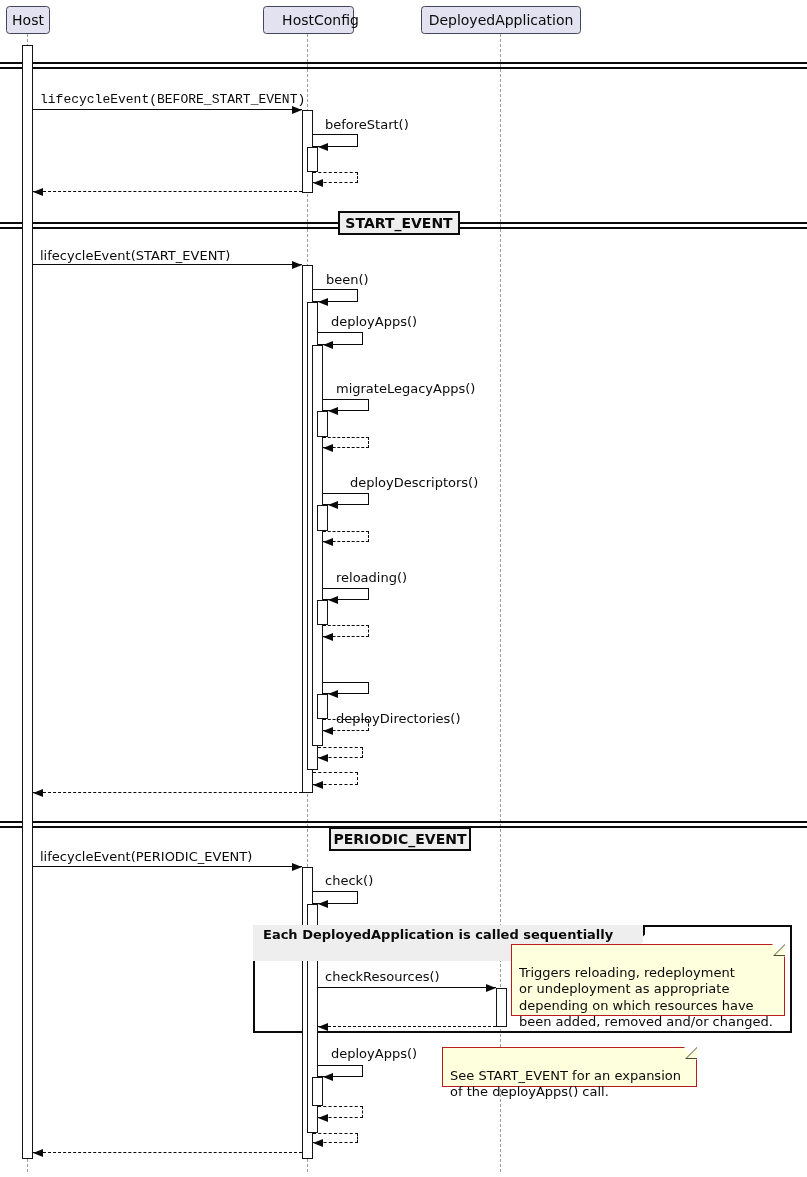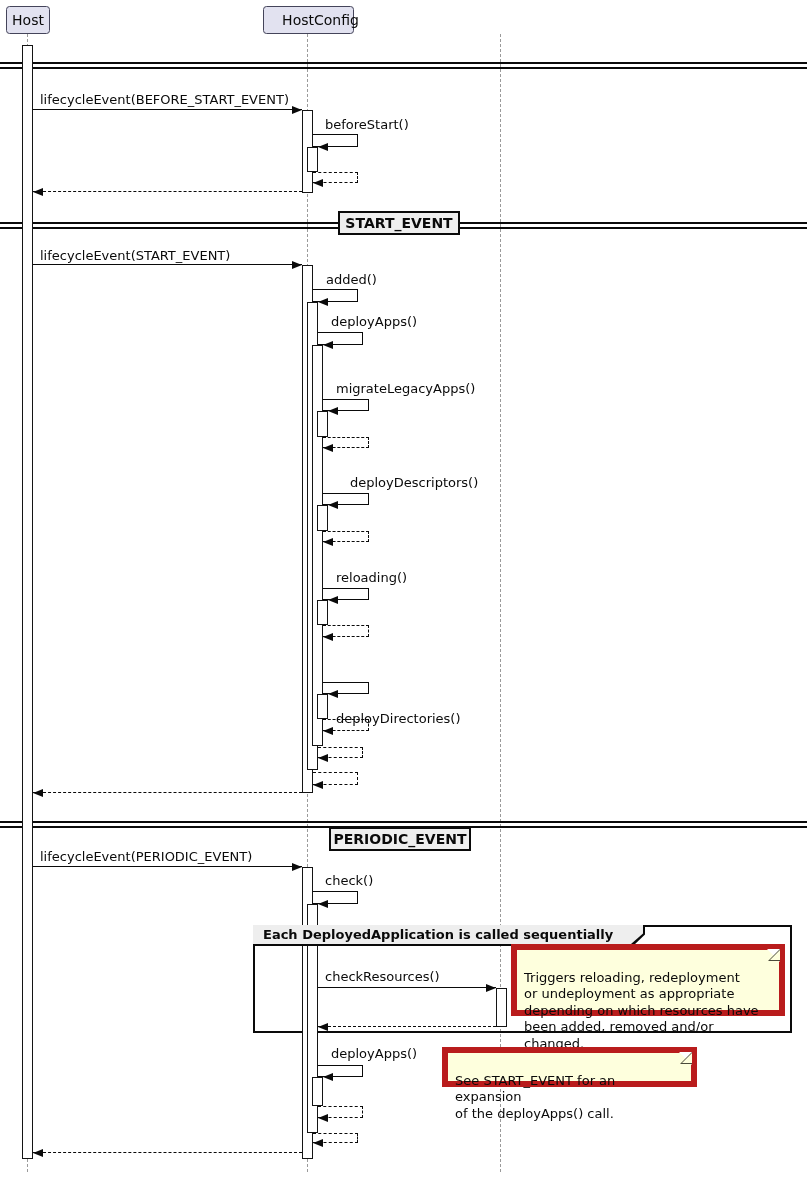--- a/index.html
+++ b/index.html
@@ -42,21 +42,21 @@
   
   .msg-label{position:absolute;font-size:13px;white-space:nowrap;z-index:6;line-height:16px;}
   
   .group-box{position:absolute;box-sizing:border-box;border:2px solid #0a0a0a;z-index:2;background:transparent;}
   .group-tab-outer{position:absolute;background:#0a0a0a;z-index:5;
     clip-path:polygon(0 0,100% 0,100% 45%,calc(100% - 12px) 100%,0 100%);}
   .group-tab-inner{position:absolute;left:0;top:0;background:#EEEEEE;
     clip-path:polygon(0 0,100% 0,100% 45%,calc(100% - 12px) 100%,0 100%);
     font-size:13px;font-weight:bold;line-height:19px;padding-left:10px;box-sizing:border-box;white-space:nowrap;}
   
-  .note{position:absolute;box-sizing:border-box;background:#FEFFDD;border:6px solid #b91c1c;
+  .note{position:absolute;box-sizing:border-box;background:#FEFFDD;border:1px solid #b91c1c;
     font-size:13px;line-height:16.5px;padding:3px 7px;white-space:pre-line;z-index:6;}
   .fold-cover{position:absolute;top:-1px;right:-1px;width:0;height:0;
     border-top:13px solid #ffffff;border-left:13px solid transparent;z-index:7;}
   .fold-dark{position:absolute;top:-1px;right:-1px;width:0;height:0;
     border-bottom:12px solid #4a4a3a;border-left:12px solid transparent;z-index:8;}
   .fold-light{position:absolute;top:0;right:-1px;width:0;height:0;
     border-bottom:10px solid #FEFFDD;border-left:10px solid transparent;z-index:9;}
 </style>
 </head>
 <body>
@@ -66,34 +66,37 @@
   <div class="lifeline" style="left:27px;top:34px;height:1138px;"></div>
   <div class="lifeline" style="left:307px;top:34px;height:1138px;"></div>
   <div class="lifeline" style="left:500px;top:34px;height:1138px;"></div>
 
   <div class="participant" style="left:6px;top:6px;width:44px;">
       <span>Host</span>
     </div>
   <div class="participant" style="left:263px;top:6px;width:91px;padding-left:24px;">
       <span>HostConfig</span>
     </div>
+  <div class="participant" style="left:421px;top:6px;width:160px;">
+      <span>DeployedApplication</span>
+    </div>
 
   <div class="divider-lines" style="top:62px;"></div>
 
   <div class="divider-lines" style="top:222px;"></div>
   <div class="divider-box" style="left:338px;top:211px;width:122px;height:24px;">START_EVENT</div>
 
   <div class="divider-lines" style="top:821px;"></div>
   <div class="divider-box" style="left:329px;top:811px;width:142px;height:24px;margin-top:16px;">PERIODIC_EVENT</div>
 
   <div class="group-box" style="left:253px;top:925px;width:539px;height:108px;"></div>
   <div class="group-tab-outer" style="left:253px;top:925px;width:392px;height:21px;"></div>
-  <div class="group-tab-inner" style="left:253px;top:925px;width:390px;height:19px;position:absolute;z-index:6;">Each DeployedApplication is called sequentially</div>
-
-  <div class="msg-label" style="left:40px;top:92px;">lifecycleEvent(BEFORE_START_EVENT)</div>
+  <div class="group-tab-inner" style="left:253px;top:925px;width:390px;height:36px;position:absolute;z-index:6;">Each DeployedApplication is called sequentially</div>
+
+  <div class="msg-label" style="left:40px;top:92px;font-family:Liberation Mono, monospace;">lifecycleEvent(BEFORE_START_EVENT)</div>
   <div class="arrow" style="left:33px;top:109px;width:269px;">
       <div class="head right"></div>
     </div>
 
   <div class="msg-label" style="left:325px;top:117px;">beforeStart()</div>
   <div class="hook" style="left:313px;top:134px;width:45px;height:13px;">
       <div class="head left" style="left:5px;"></div>
     </div>
   <div class="hook dashed" style="left:313px;top:172px;width:45px;height:11px;">
       <div class="head left" style="left:0;"></div>
@@ -101,21 +104,21 @@
 
   <div class="arrow dashed" style="left:33px;top:191px;width:269px;">
       <div class="head left"></div>
     </div>
 
   <div class="msg-label" style="left:40px;top:248px;">lifecycleEvent(START_EVENT)</div>
   <div class="arrow" style="left:33px;top:264px;width:269px;">
       <div class="head right"></div>
     </div>
 
-  <div class="msg-label" style="left:326px;top:272px;">added()</div>
+  <div class="msg-label" style="left:326px;top:272px;">been()</div>
   <div class="hook" style="left:313px;top:289px;width:45px;height:13px;">
       <div class="head left" style="left:5px;"></div>
     </div>
 
   <div class="msg-label" style="left:331px;top:314px;">deployApps()</div>
   <div class="hook" style="left:318px;top:332px;width:45px;height:13px;">
       <div class="head left" style="left:5px;"></div>
     </div>
 
   <div class="msg-label" style="left:336px;top:381px;">migrateLegacyApps()</div>

